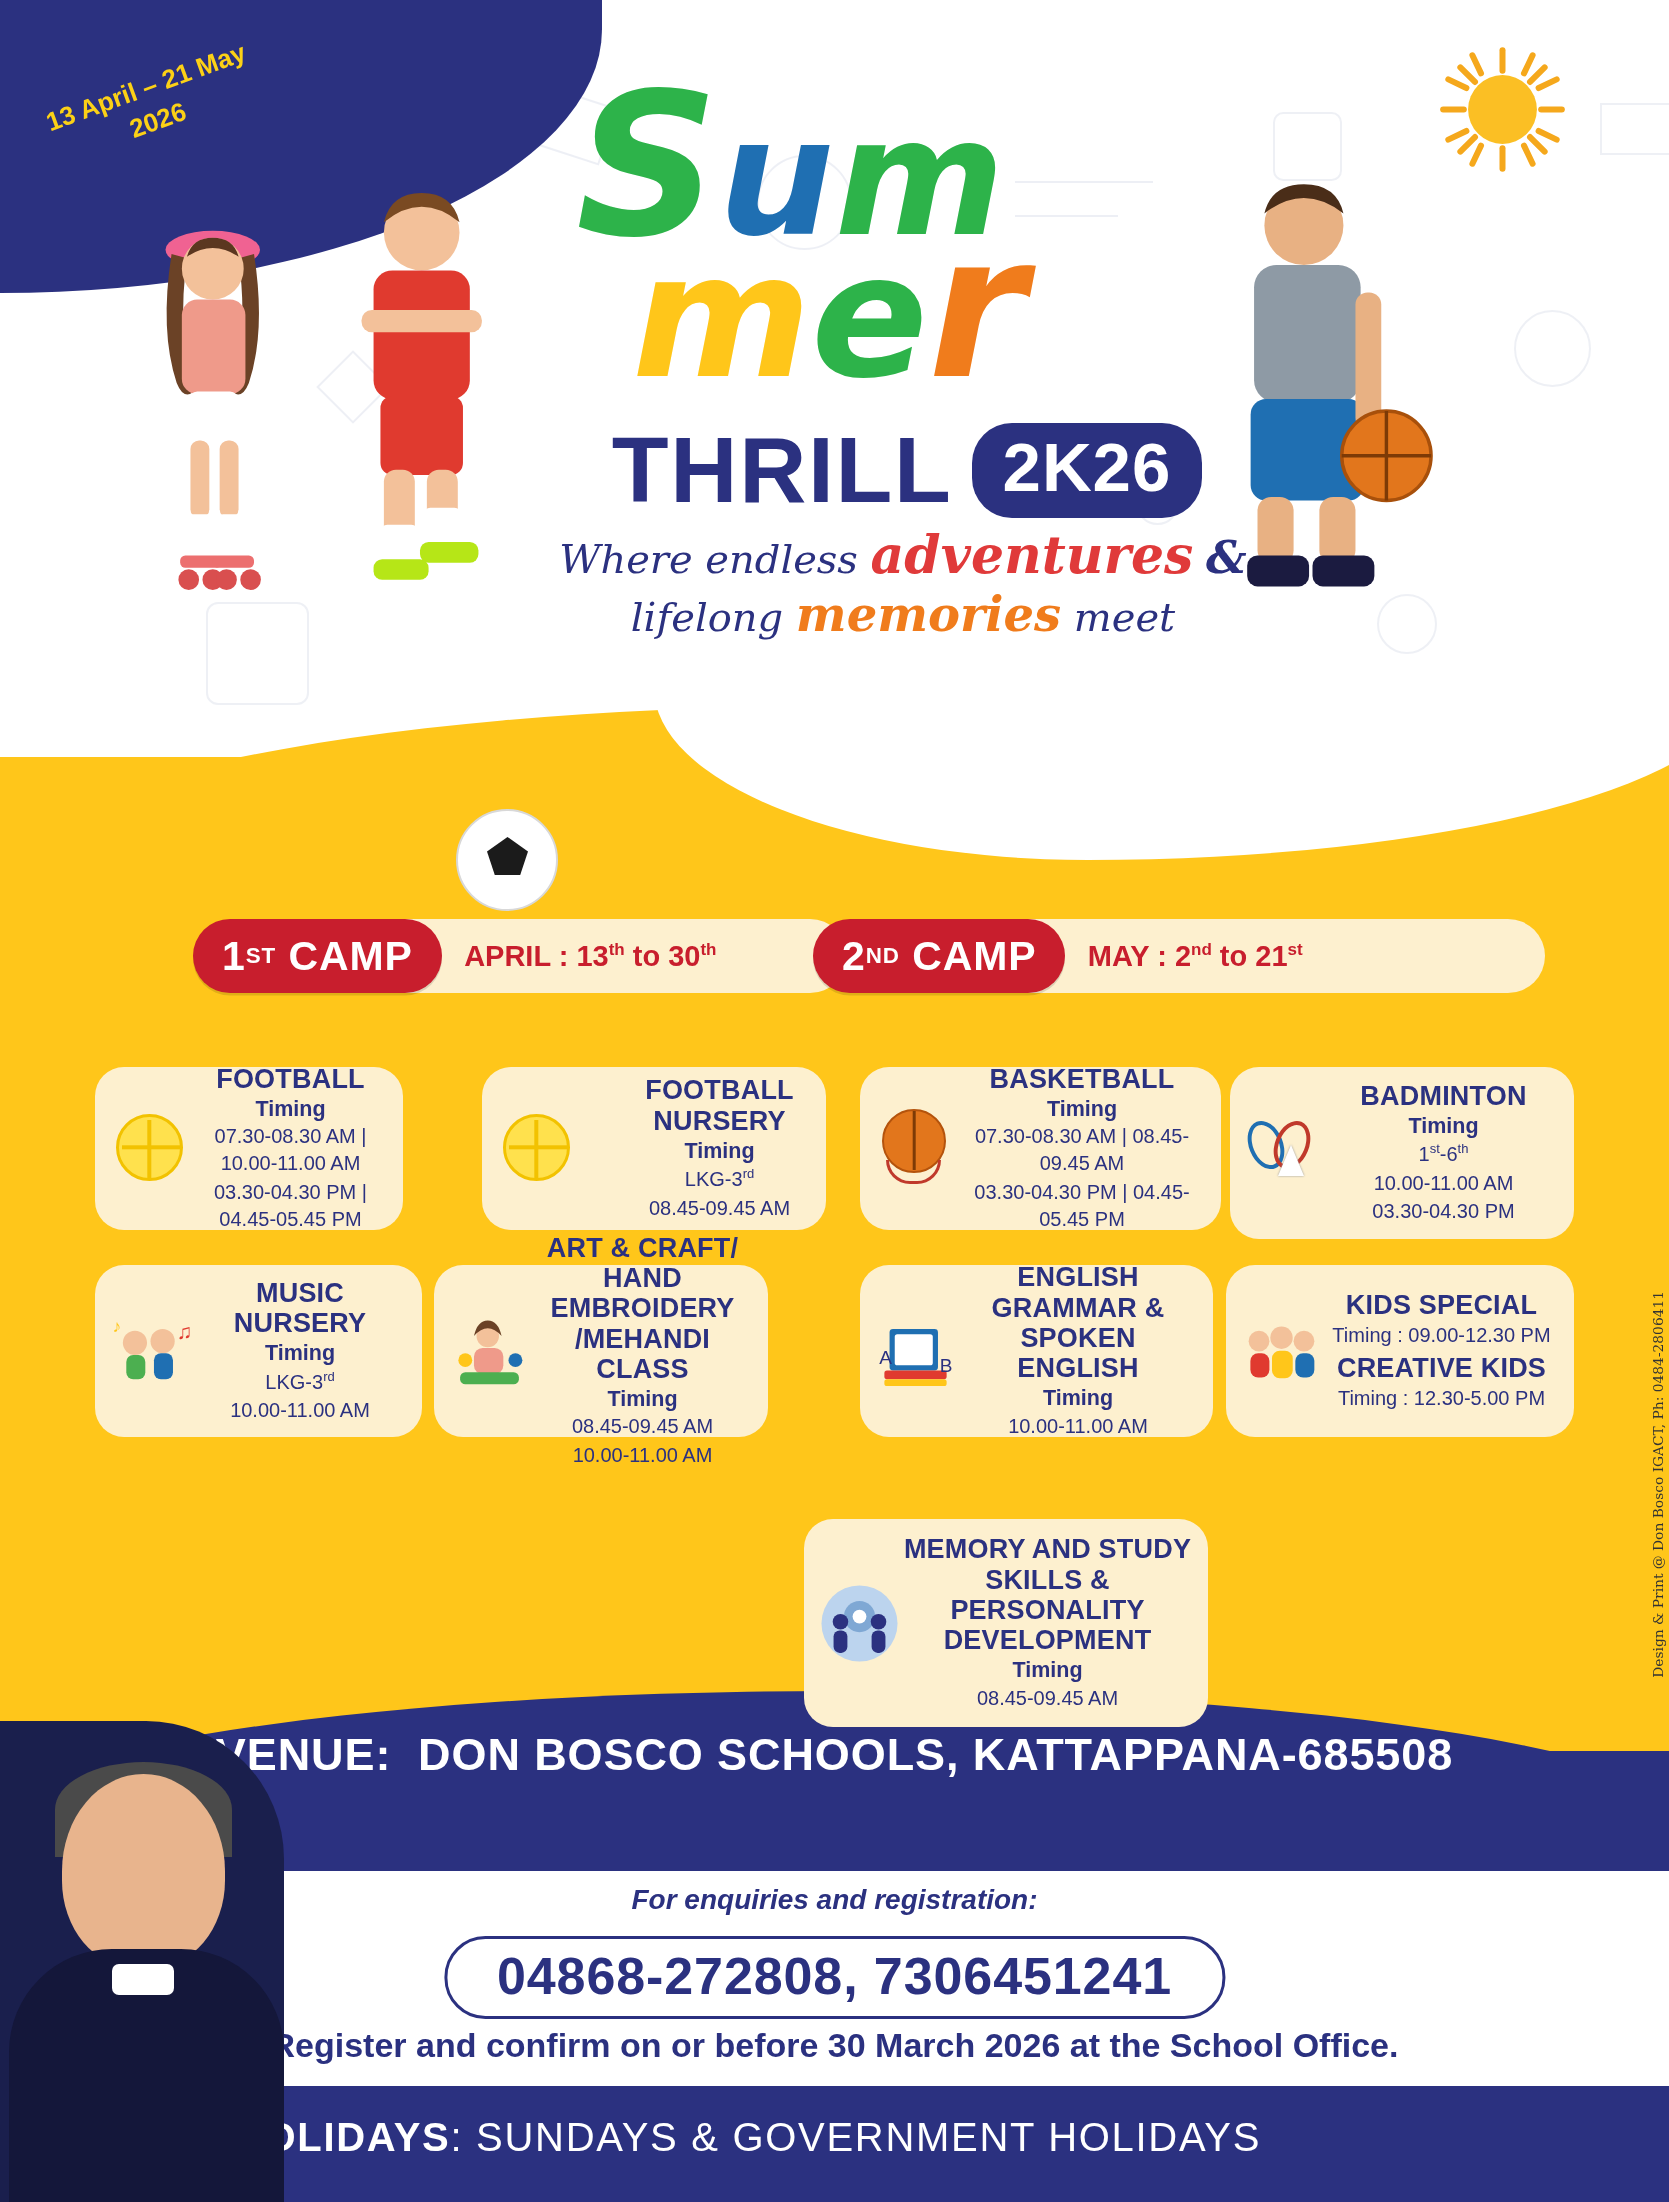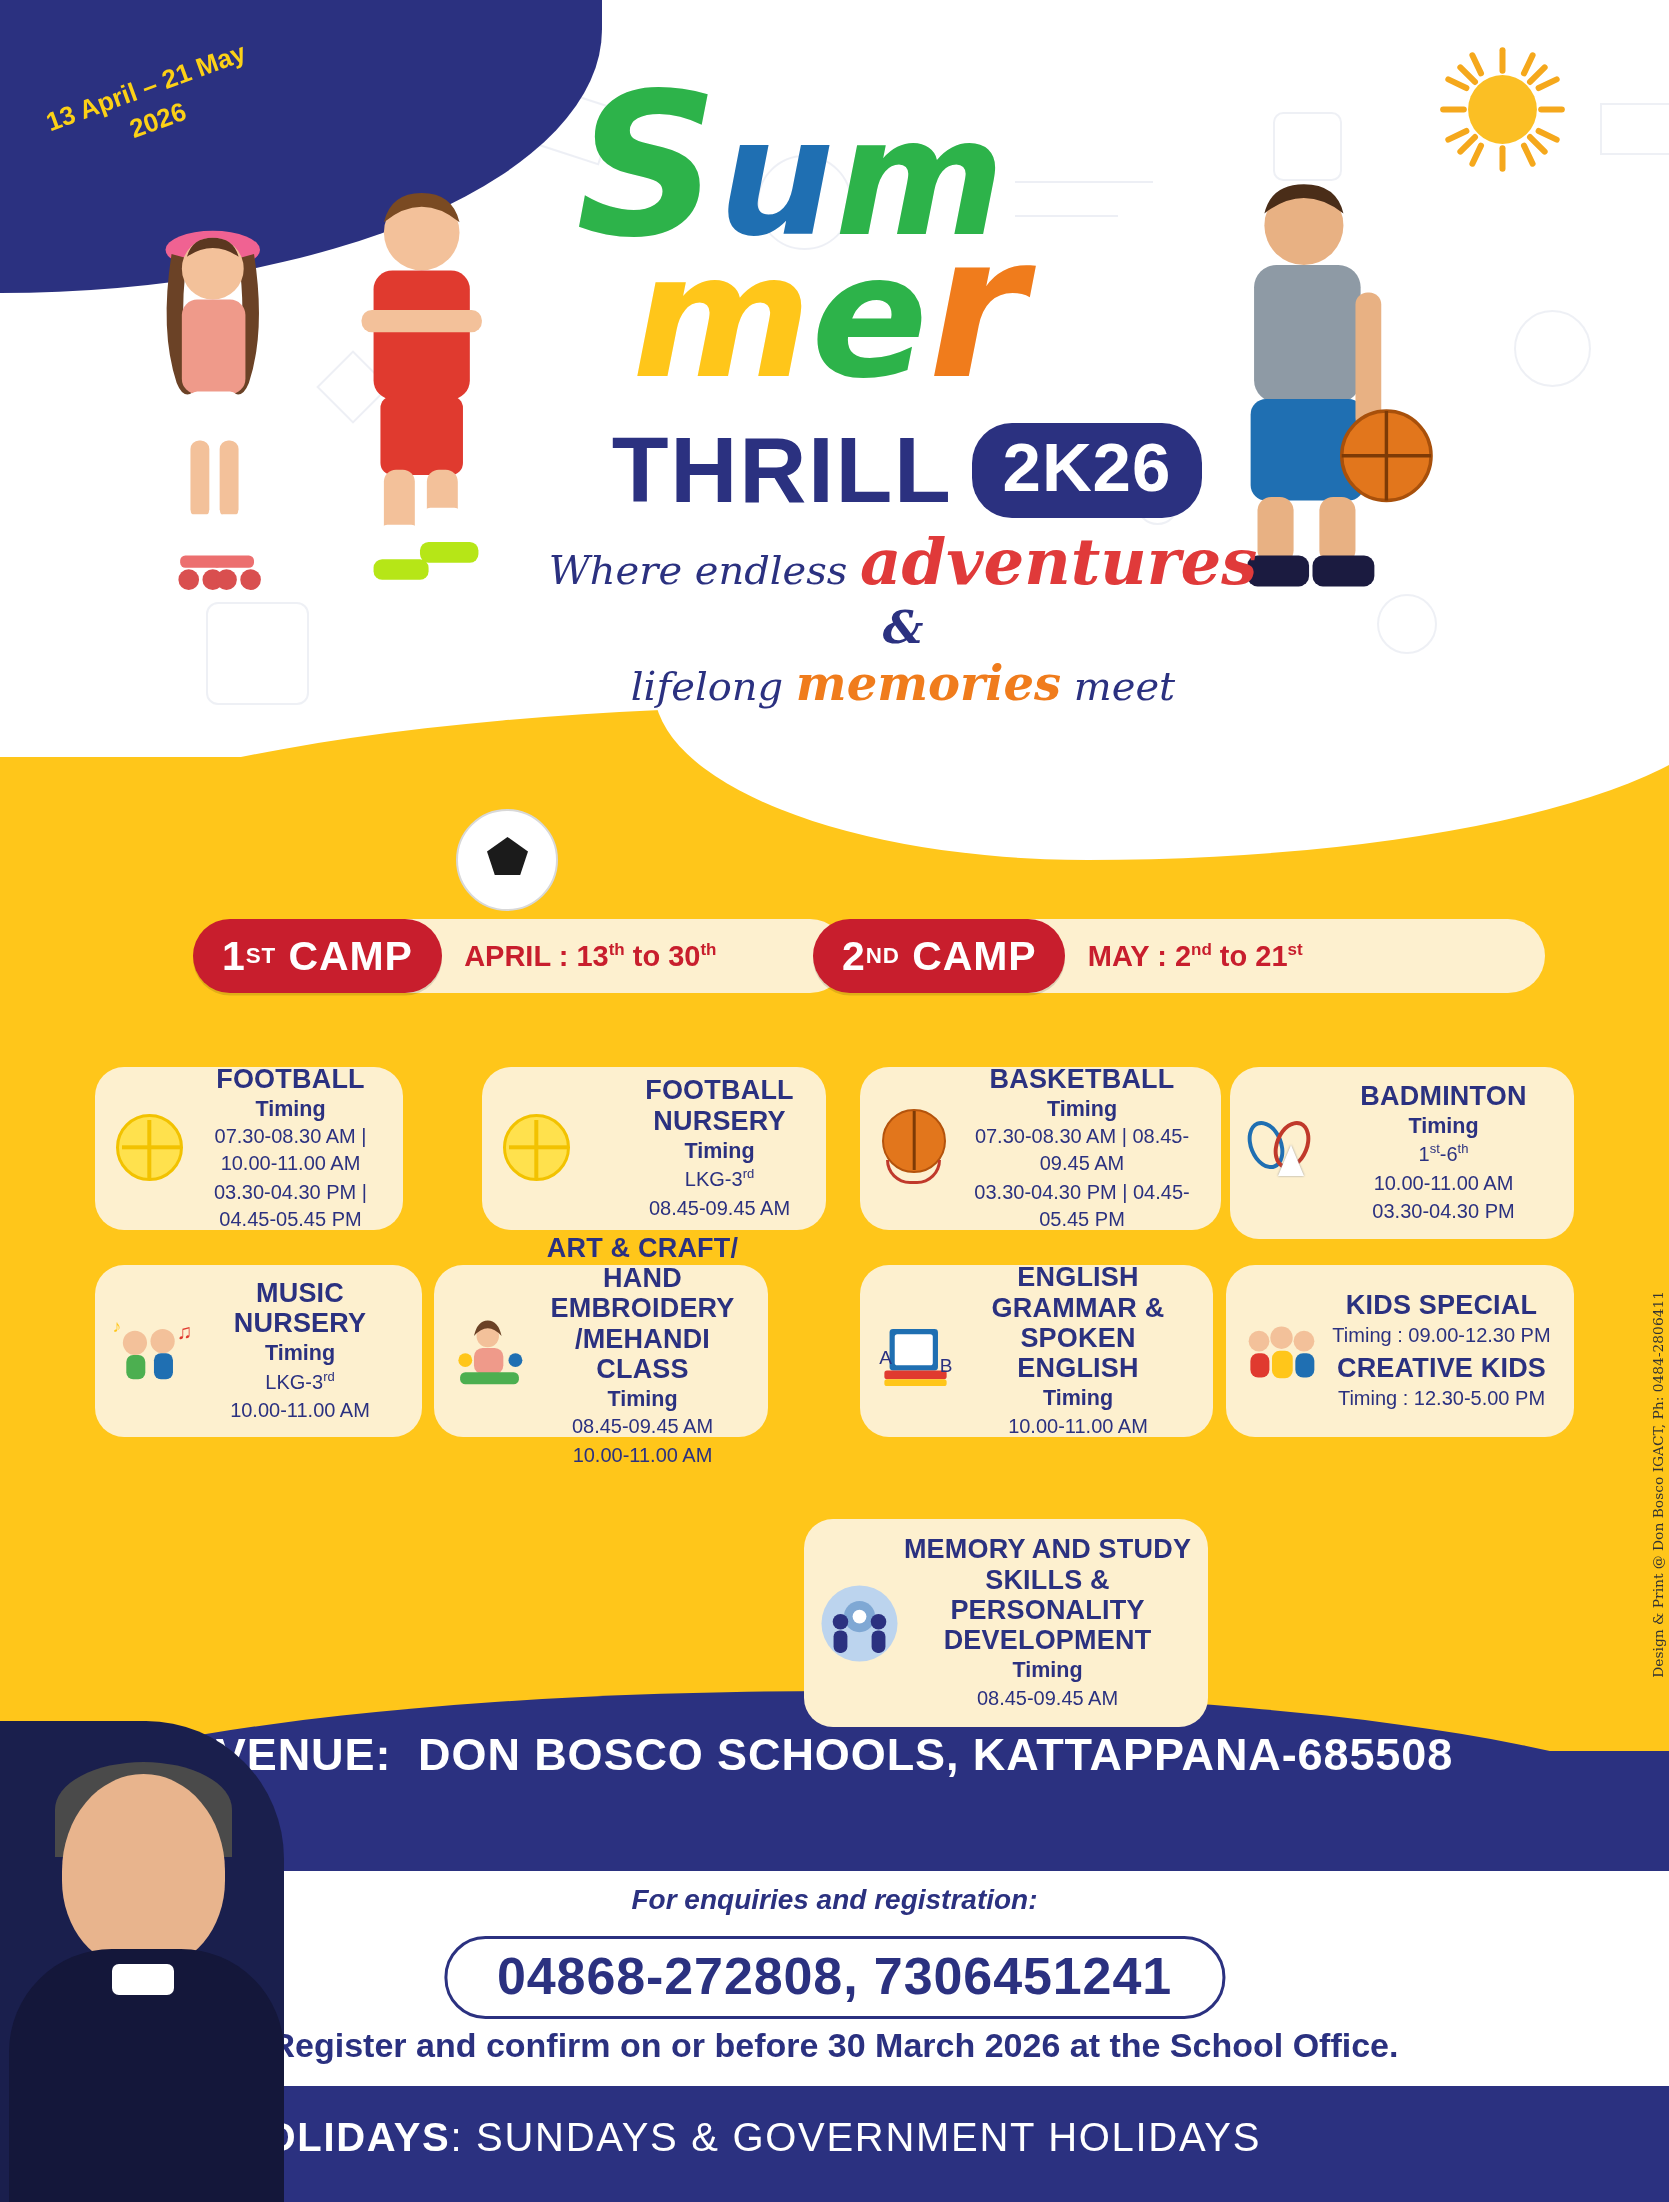--- a/index.html
+++ b/index.html
@@ -131,21 +131,21 @@
     position: absolute;
     left: 0; top: 447px; width: 100%;
     text-align: center;
     font-family: "DejaVu Serif", serif;
     font-style: italic;
     color: #2b3180;
     line-height: 1.2;
   }
   .tag-l1 { font-size: 40px; }
   .tag-l2 { font-size: 40px; }
-  .tg-adv { color: #e03a3a; font-weight: bold; font-size: 64px; }
+  .tg-adv { color: #e03a3a; font-weight: bold; font-size: 52px; }
   .tg-mem { color: #f07c1c; font-weight: bold; font-size: 48px; }
   .tg-amp { color: #2b3180; font-weight: bold; font-size: 45px; font-family: "DejaVu Serif", serif; }
 
   
   .sun {
     position: absolute; right: 102px; top: 45px;
     width: 129px; height: 129px;
     z-index: 4;
   }
 

